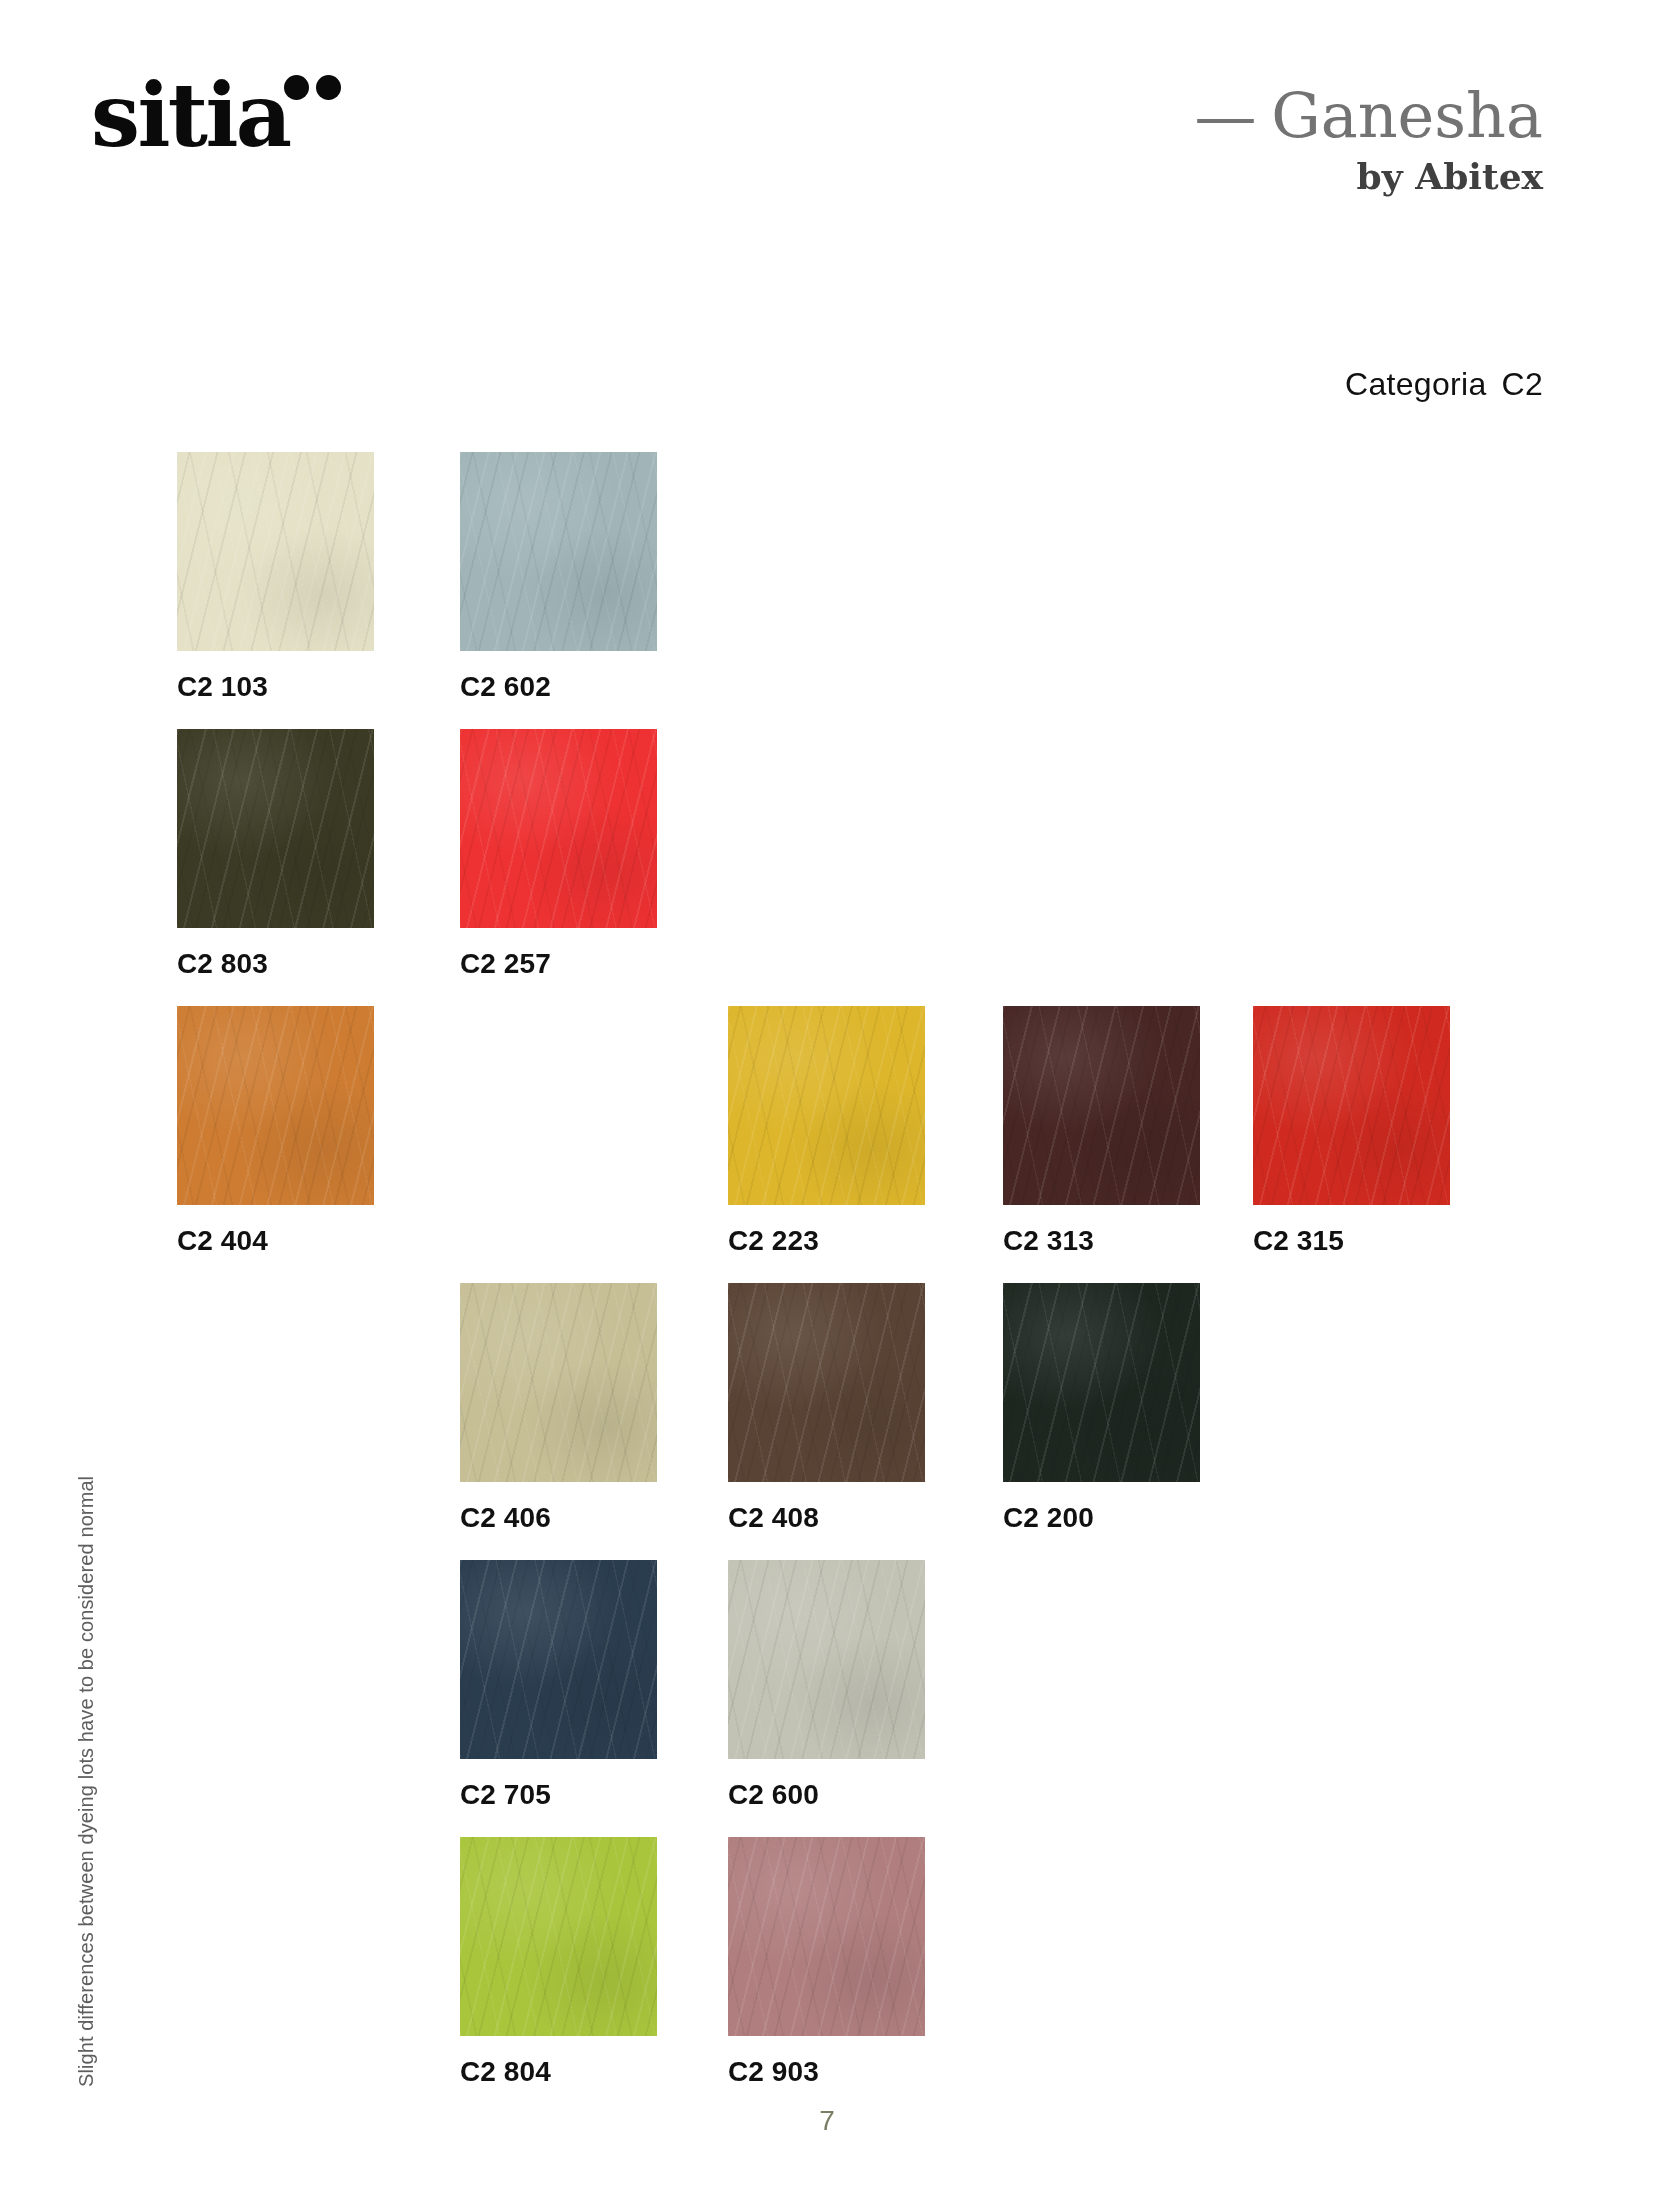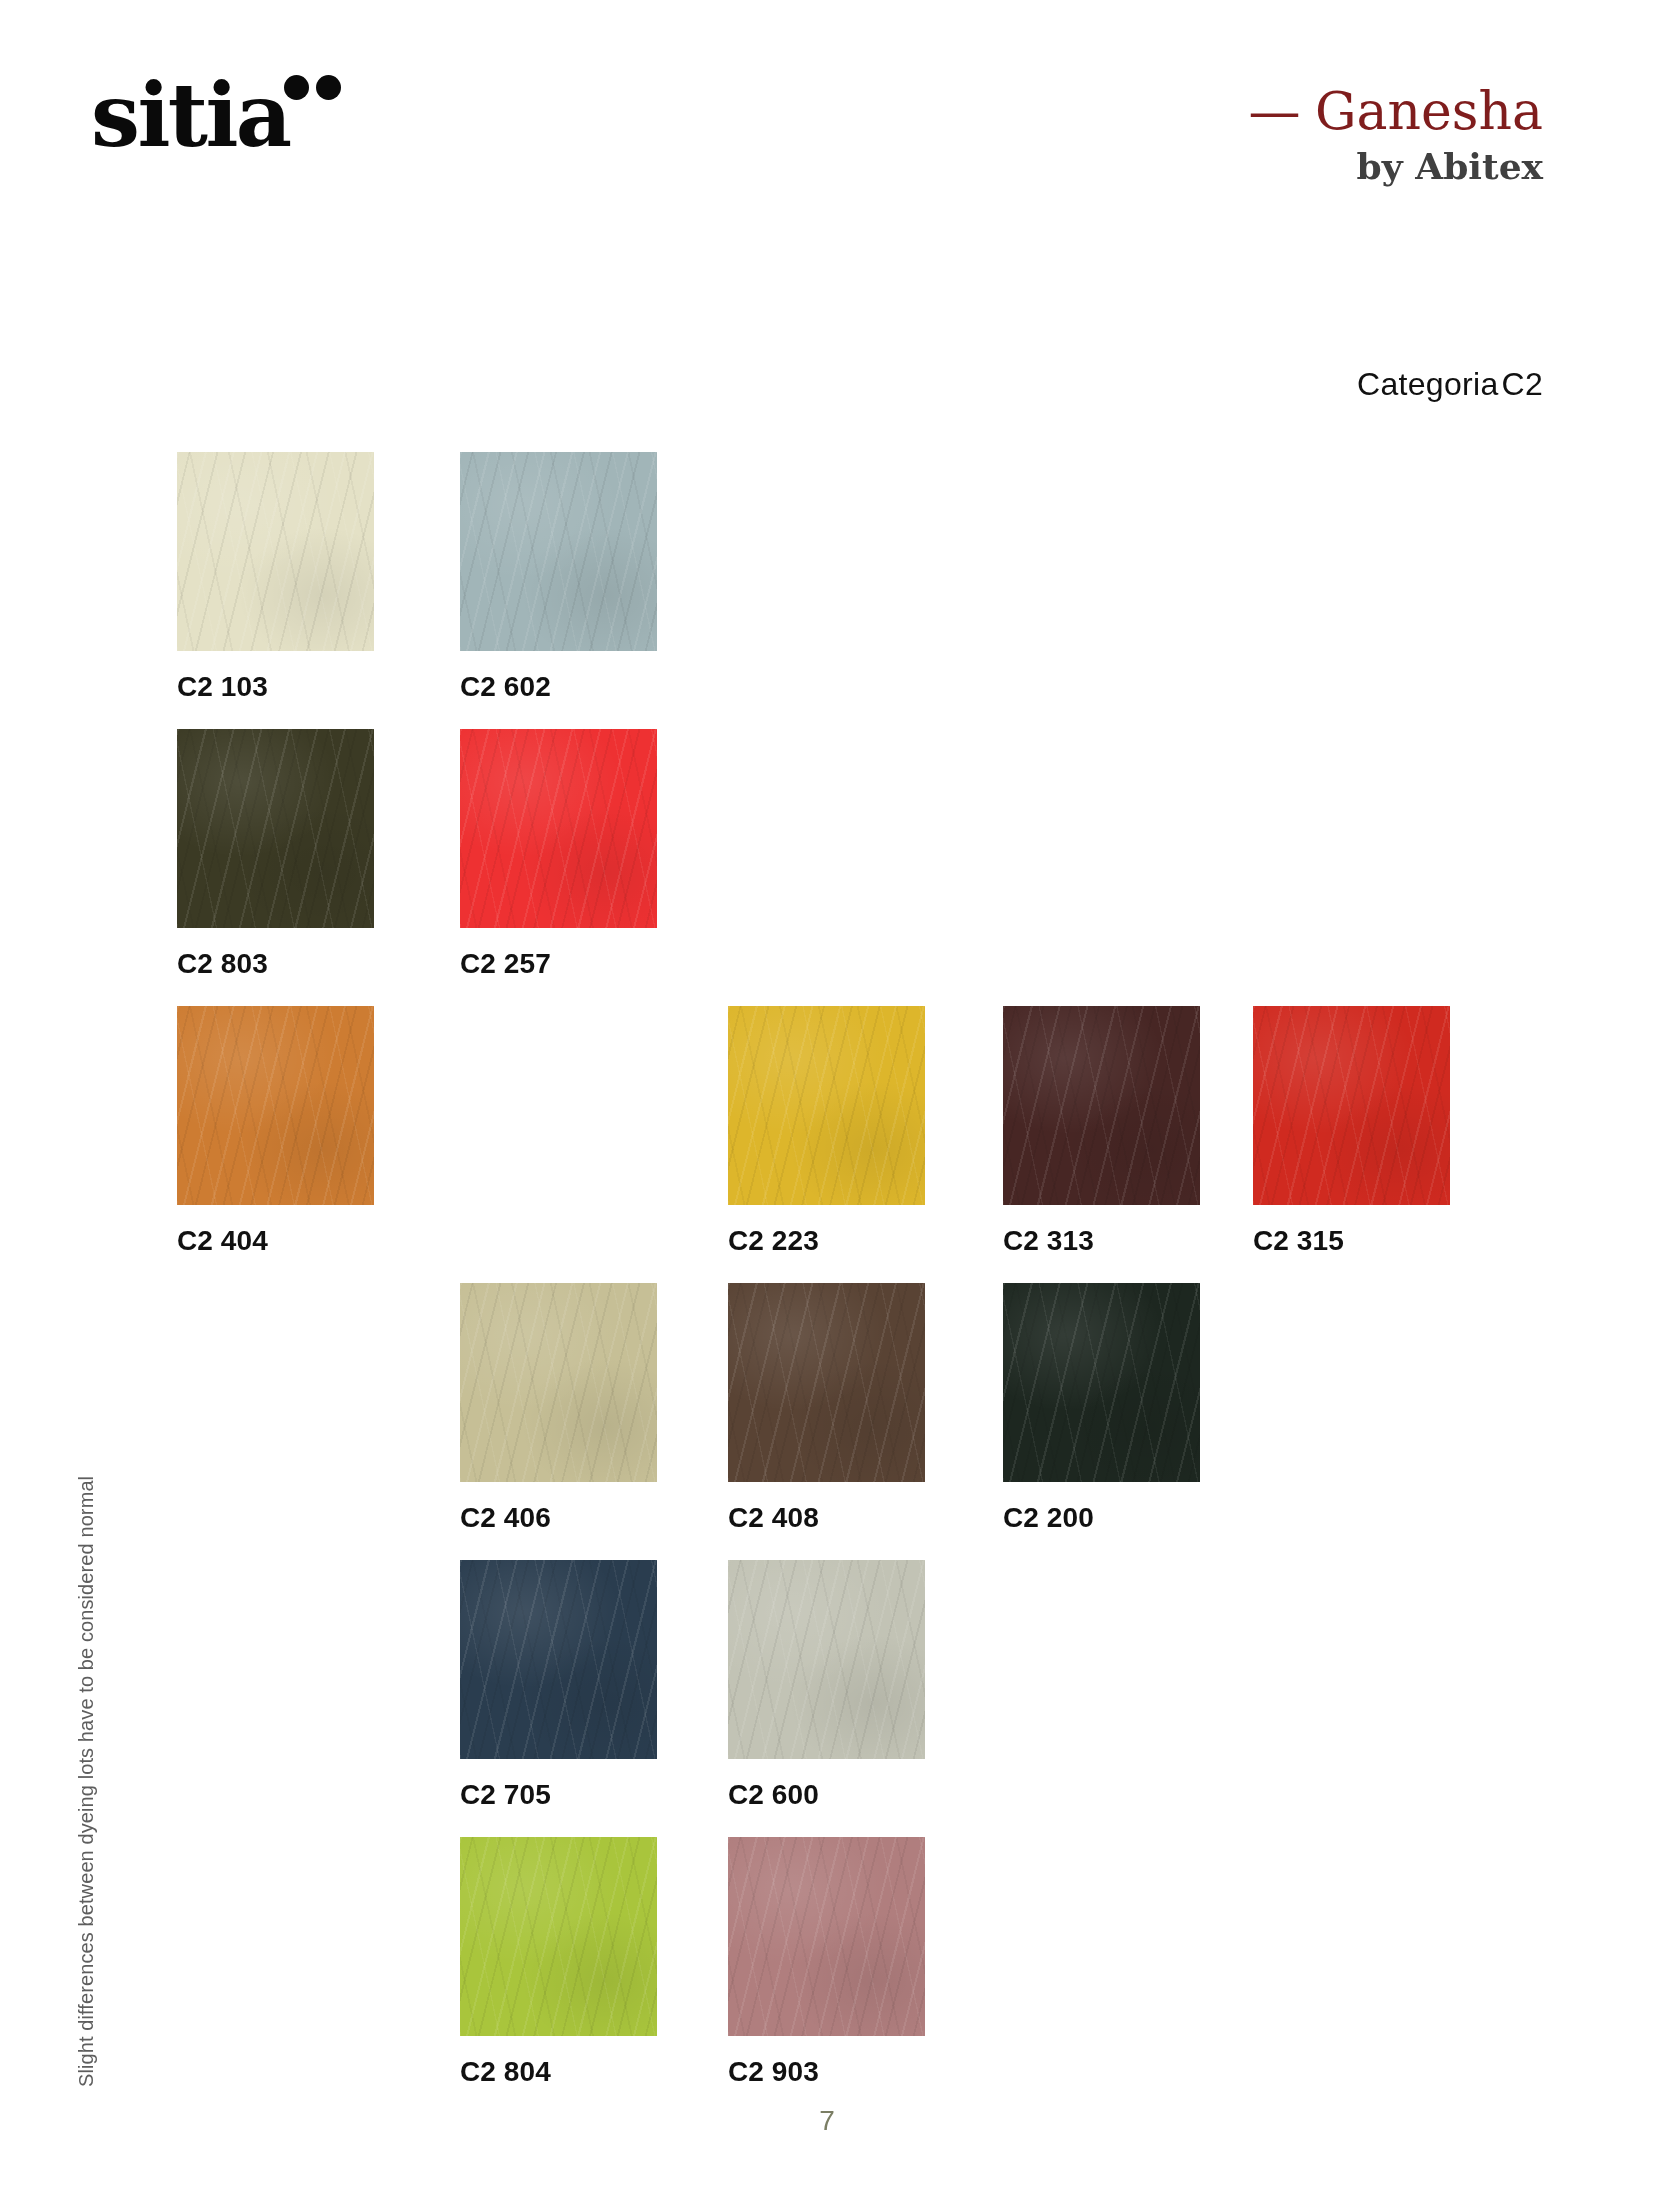--- a/index.html
+++ b/index.html
@@ -61,23 +61,23 @@
 
   .collection-block {
     position: absolute;
     right: 111px;
     top: 85px;
     text-align: right;
   }
   .collection-title {
     font-family: "DejaVu Serif", "Liberation Serif", serif;
     font-weight: 400;
-    font-size: 52px;
+    font-size: 62px;
     line-height: 1.0;
-    color: #7f1d1d;
+    color: #737373;
     white-space: nowrap;
   }
   .collection-title .em-dash {
     display: inline-block;
     margin-right: 14.6px;
   }
   .collection-sub {
     margin-top: 10.6px;
     font-family: "DejaVu Serif", "Liberation Serif", serif;
     font-weight: 700;
@@ -92,21 +92,21 @@
     right: 111px;
     top: 366px;
     font-family: "Liberation Sans", sans-serif;
     font-weight: 500;
     font-size: 32px;
     letter-spacing: 0.3px;
     color: #111111;
     white-space: nowrap;
   }
   .category-label .cat-code {
-    margin-left: 3px;
+    margin-left: 15px;
   }
 
   
   .swatch-grid {
     position: absolute;
     left: 177px;
     top: 452px;
     width: 1324px;
   }
   .swatch-row {

